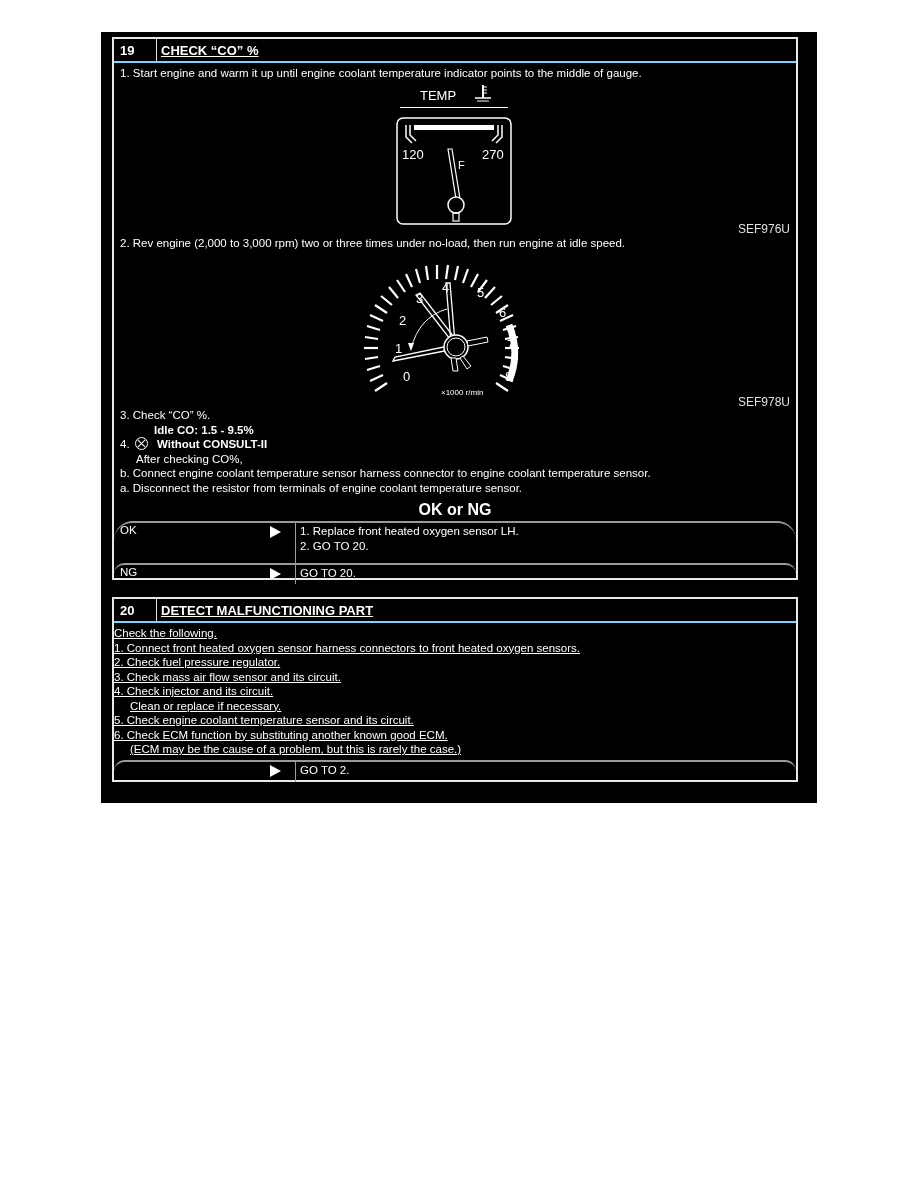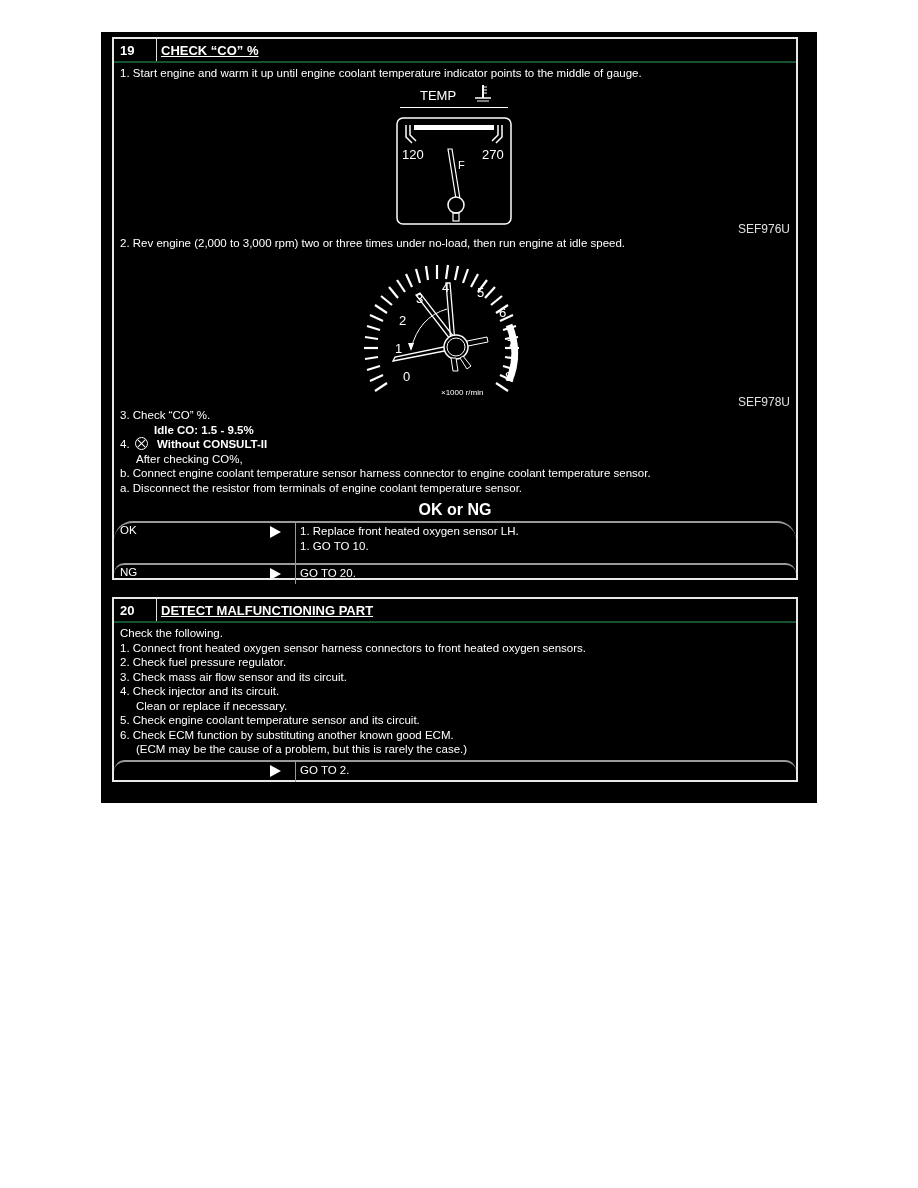--- a/index.html
+++ b/index.html
@@ -29,21 +29,21 @@
       width: 686px;
       border: 2px solid #e8e8e8;
       box-sizing: border-box;
     }
     .sec19 { top: 5px; height: 543px; }
     .sec20 { top: 565px; height: 185px; }
 
     .hdr {
       position: relative;
       height: 22px;
-      border-bottom: 2px solid #14532d;
+      border-bottom: 2px solid #7dd3fc;
       display: flex;
       align-items: center;
       font-weight: bold;
       font-size: 13px;
     }
     .hdr .num {
       width: 36px;
       padding-left: 6px;
       height: 100%;
       display: flex;
@@ -51,21 +51,21 @@
       border-right: 1px solid #e0e0e0;
     }
     .hdr .title {
       padding-left: 4px;
       text-decoration: underline;
     }
     .body {
       position: relative;
       font-size: 11.5px;
       line-height: 14.5px;
-      padding-left: 6px;
+      text-decoration: underline;
     }
     .line { white-space: nowrap; }
     .indent { padding-left: 16px; }
     .indent2 { padding-left: 34px; }
     .bold { font-weight: bold; }
     .figref {
       position: absolute;
       right: 6px;
       font-size: 12px;
       color: #e0e0e0;
@@ -250,21 +250,21 @@
       <div class="okng-title" style="top:440px;">OK or NG</div>
     </div>
 
     <div class="result-row" style="height:40px;">
       <div class="left">
         <span>OK</span>
         <span class="tri"></span>
       </div>
       <div class="right">
         <div class="line">1.  Replace front heated oxygen sensor LH.</div>
-        <div class="line">1.  GO TO 10.</div>
+        <div class="line">2.  GO TO 20.</div>
       </div>
     </div>
     <div class="result-row" style="height:19px;">
       <div class="left">
         <span>NG</span>
         <span class="tri"></span>
       </div>
       <div class="right">
         <div class="line">GO TO 20.</div>
       </div>

